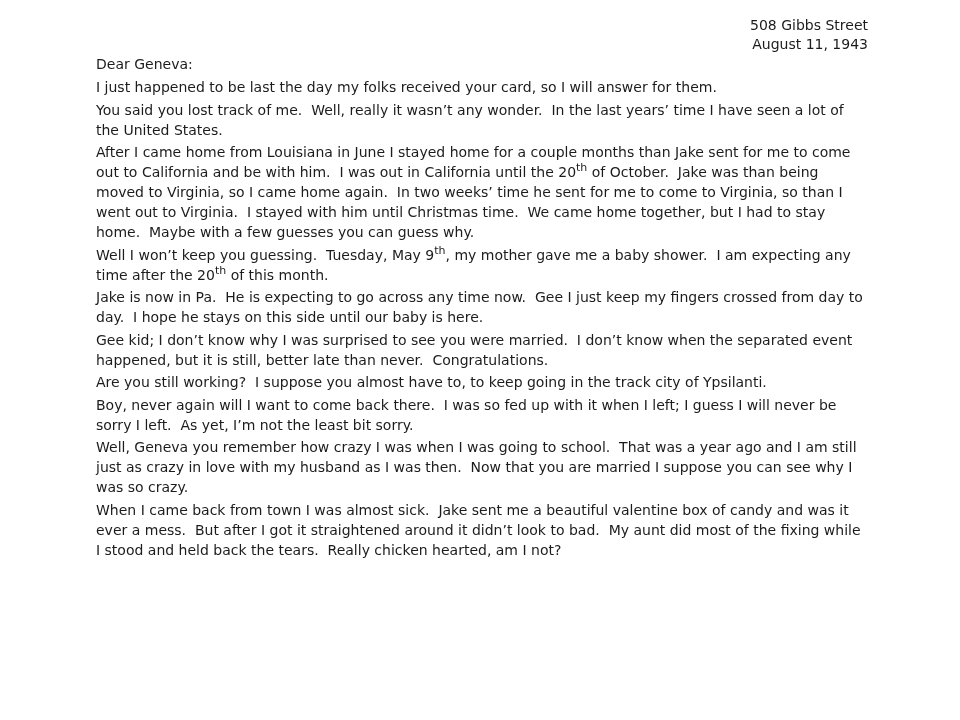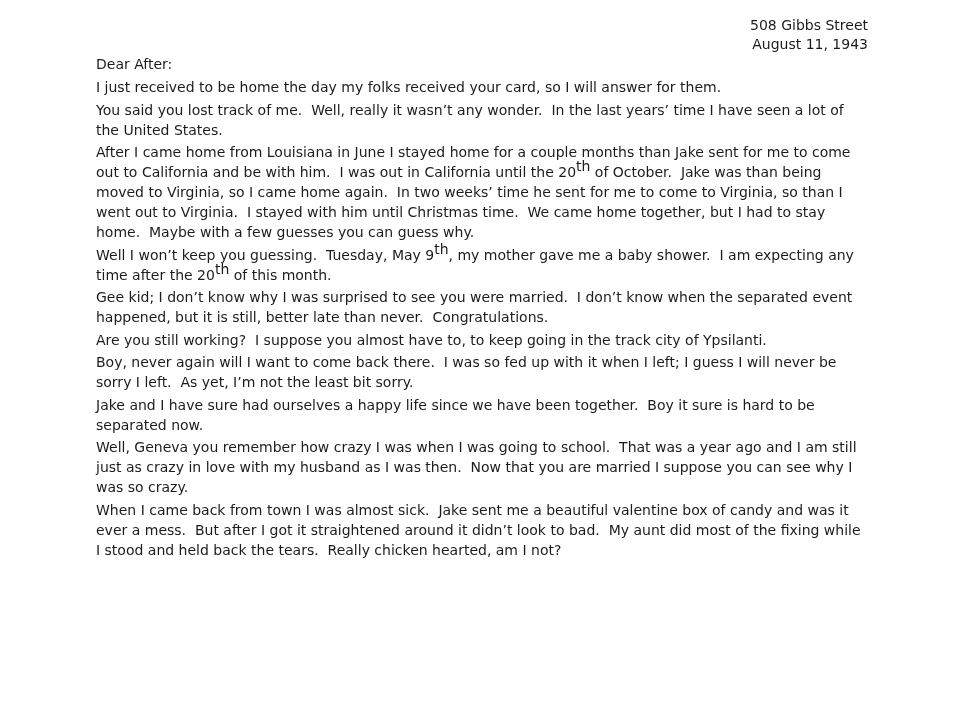--- a/index.html
+++ b/index.html
@@ -24,45 +24,45 @@
   .salutation {
     margin: 0 0 3px 0;
     line-height: 20px;
   }
   .para {
     margin: 0 0 2.5px 0;
     line-height: 20px;
     white-space: pre-wrap;
   }
   .para sup {
-    font-size: 14px;
+    font-size: 11px;
     line-height: 0;
     vertical-align: super;
   }
 </style>
 </head>
 <body>
 
 <div class="page">
   <div class="content">
 
     <div class="letter-header">
       <div>508 Gibbs Street</div>
       <div>August 11, 1943</div>
     </div>
 
-    <p class="salutation">Dear After:</p>
+    <p class="salutation">Dear Geneva:</p>
 
     <div>
-        <p class="para"><span>I just received to be home the day my folks received your card, so I will answer for them.</span></p>
+        <p class="para"><span>I just happened to be last the day my folks received your card, so I will answer for them.</span></p>
         <p class="para"><span>You said you lost track of me.  Well, really it wasn’t any wonder.  In the last years’ time I have seen a lot of the United States.</span></p>
         <p class="para"><span>After I came home from Louisiana in June I stayed home for a couple months than Jake sent for me to come out to California and be with him.  I was out in California until the 20</span><sup>th</sup><span> of October.  Jake was than being moved to Virginia, so I came home again.  In two weeks’ time he sent for me to come to Virginia, so than I went out to Virginia.  I stayed with him until Christmas time.  We came home together, but I had to stay home.  Maybe with a few guesses you can guess why.</span></p>
         <p class="para"><span>Well I won’t keep you guessing.  Tuesday, May 9</span><sup>th</sup><span>, my mother gave me a baby shower.  I am expecting any time after the 20</span><sup>th</sup><span> of this month.</span></p>
+        <p class="para"><span>Jake is now in Pa.  He is expecting to go across any time now.  Gee I just keep my fingers crossed from day to day.  I hope he stays on this side until our baby is here.</span></p>
         <p class="para"><span>Gee kid; I don’t know why I was surprised to see you were married.  I don’t know when the separated event happened, but it is still, better late than never.  Congratulations.</span></p>
         <p class="para"><span>Are you still working?  I suppose you almost have to, to keep going in the track city of Ypsilanti.</span></p>
         <p class="para"><span>Boy, never again will I want to come back there.  I was so fed up with it when I left; I guess I will never be sorry I left.  As yet, I’m not the least bit sorry.</span></p>
-        <p class="para"><span>Jake and I have sure had ourselves a happy life since we have been together.  Boy it sure is hard to be separated now.</span></p>
         <p class="para"><span>Well, Geneva you remember how crazy I was when I was going to school.  That was a year ago and I am still just as crazy in love with my husband as I was then.  Now that you are married I suppose you can see why I was so crazy.</span></p>
         <p class="para"><span>When I came back from town I was almost sick.  Jake sent me a beautiful valentine box of candy and was it ever a mess.  But after I got it straightened around it didn’t look to bad.  My aunt did most of the fixing while I stood and held back the tears.  Really chicken hearted, am I not?</span></p>
       </div>
 
   </div>
 </div>
 
 </body></html>

